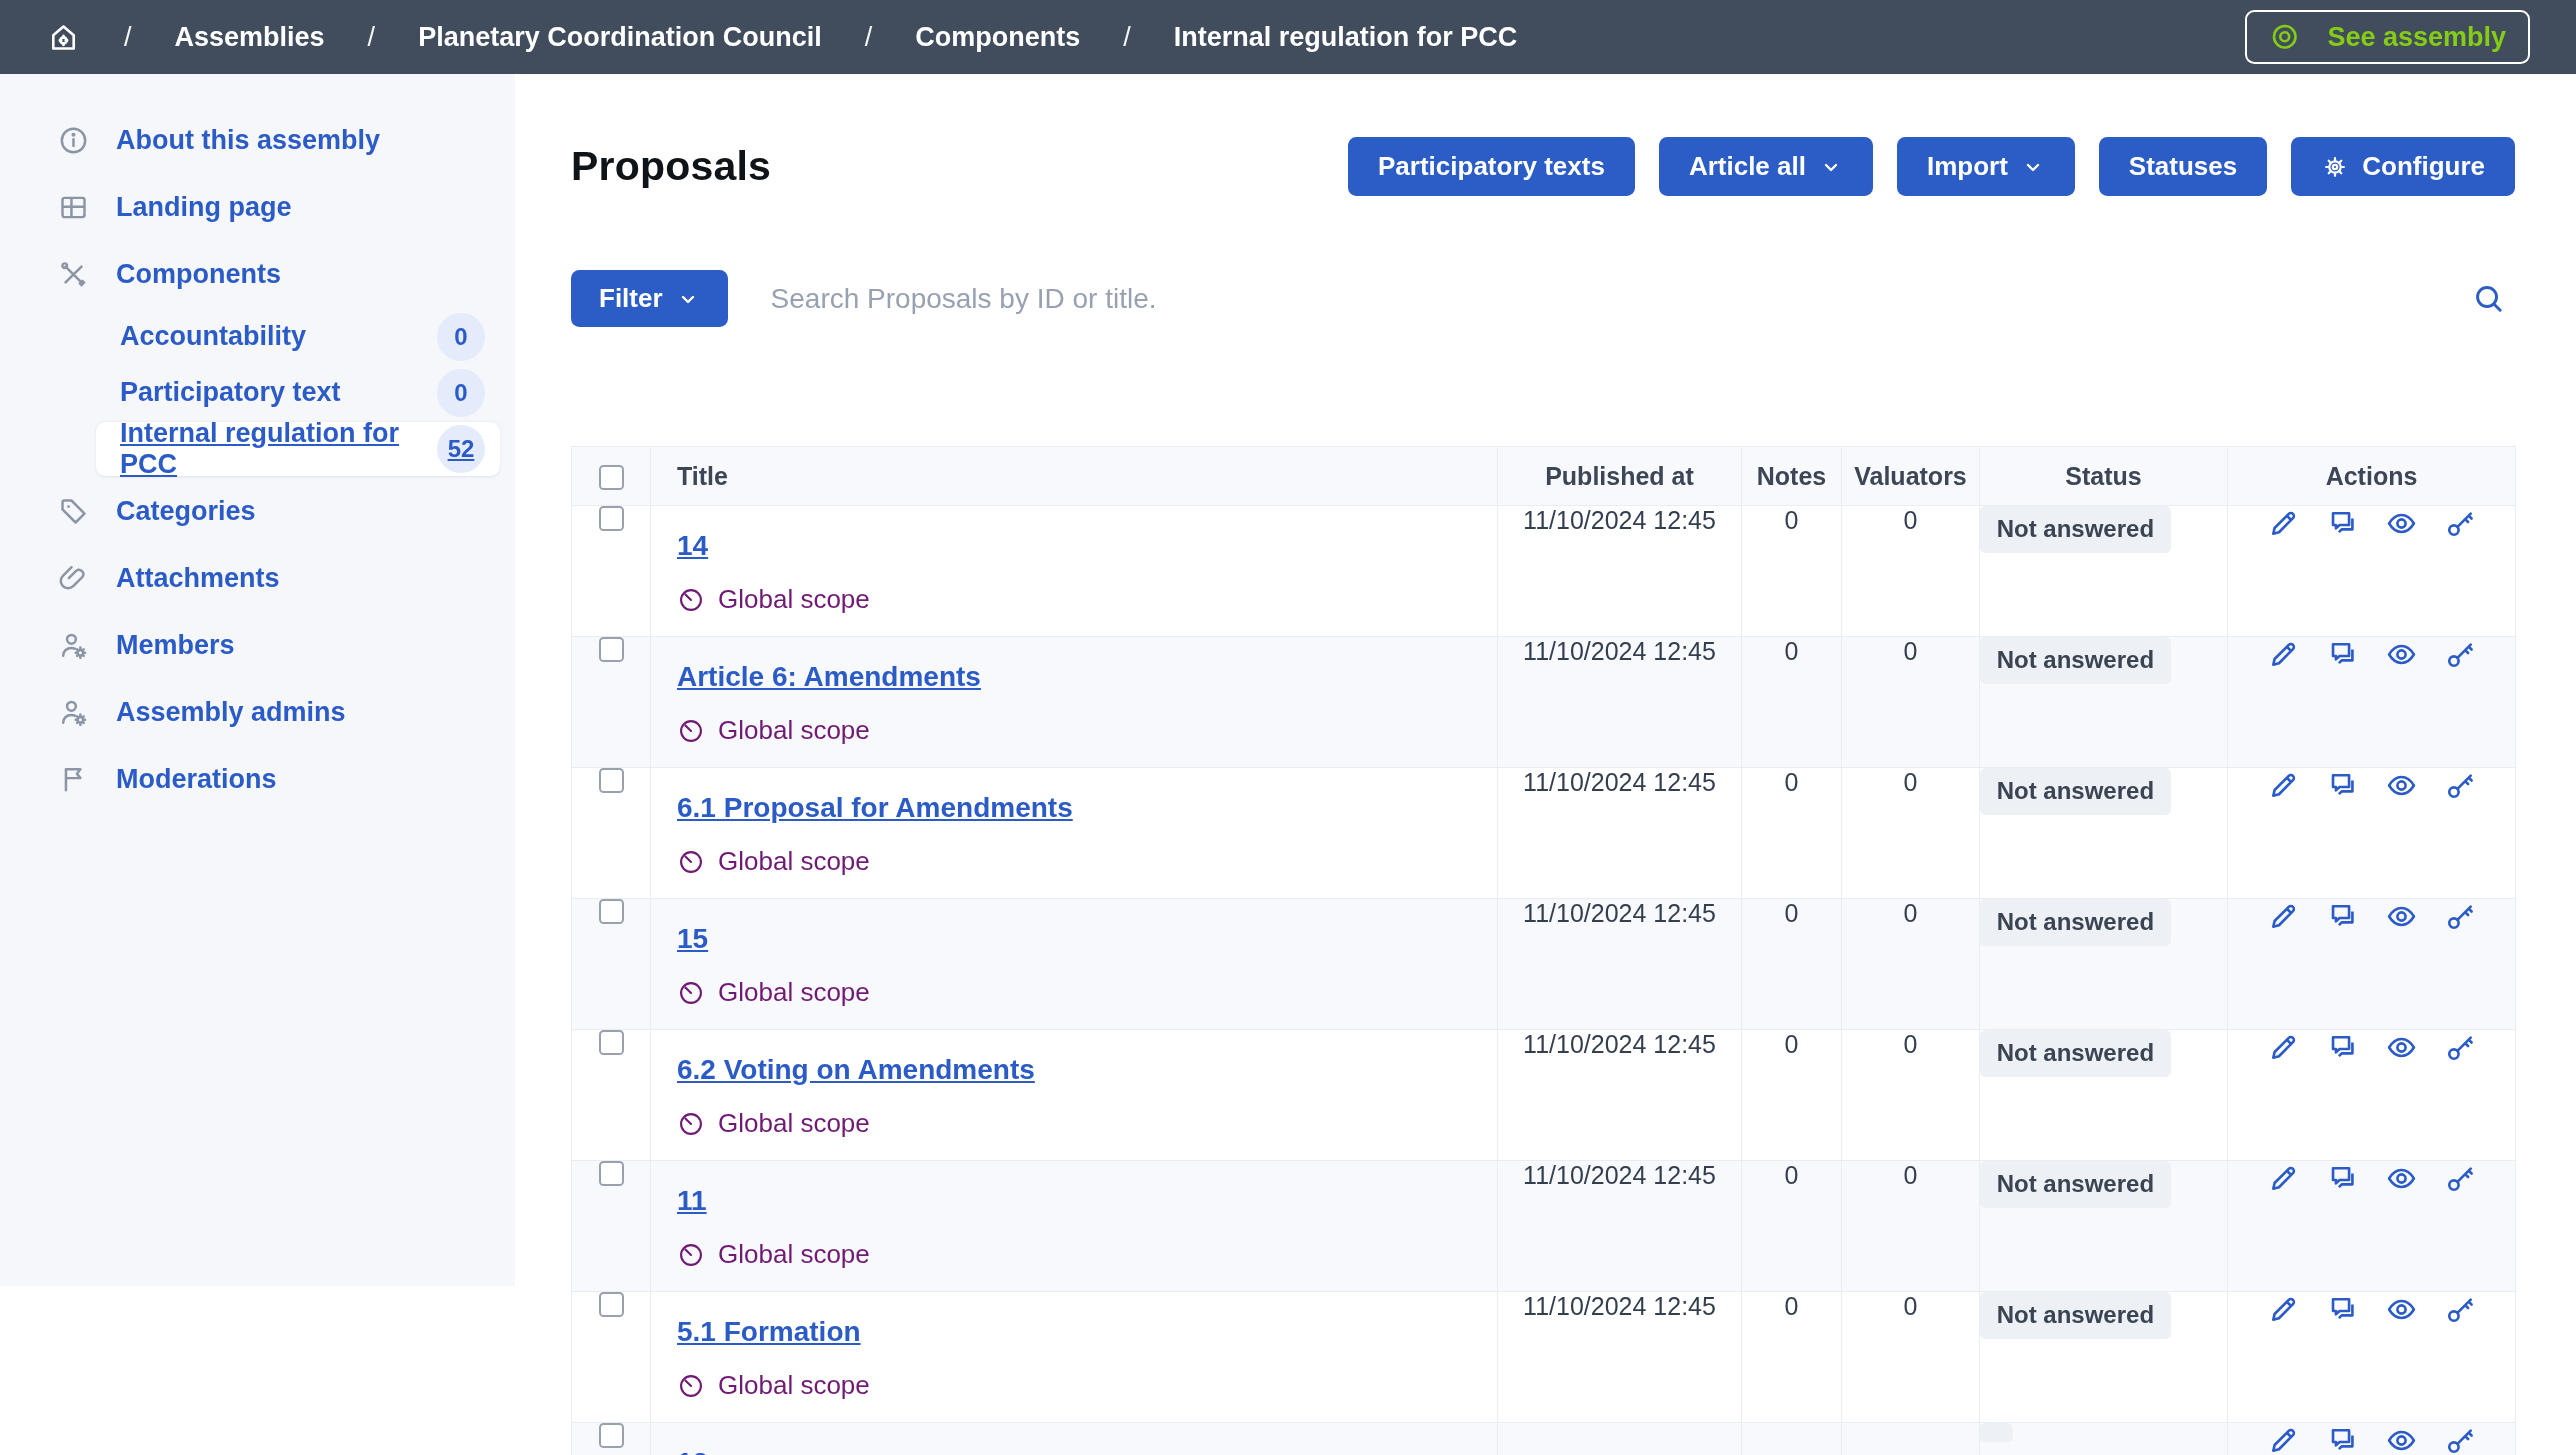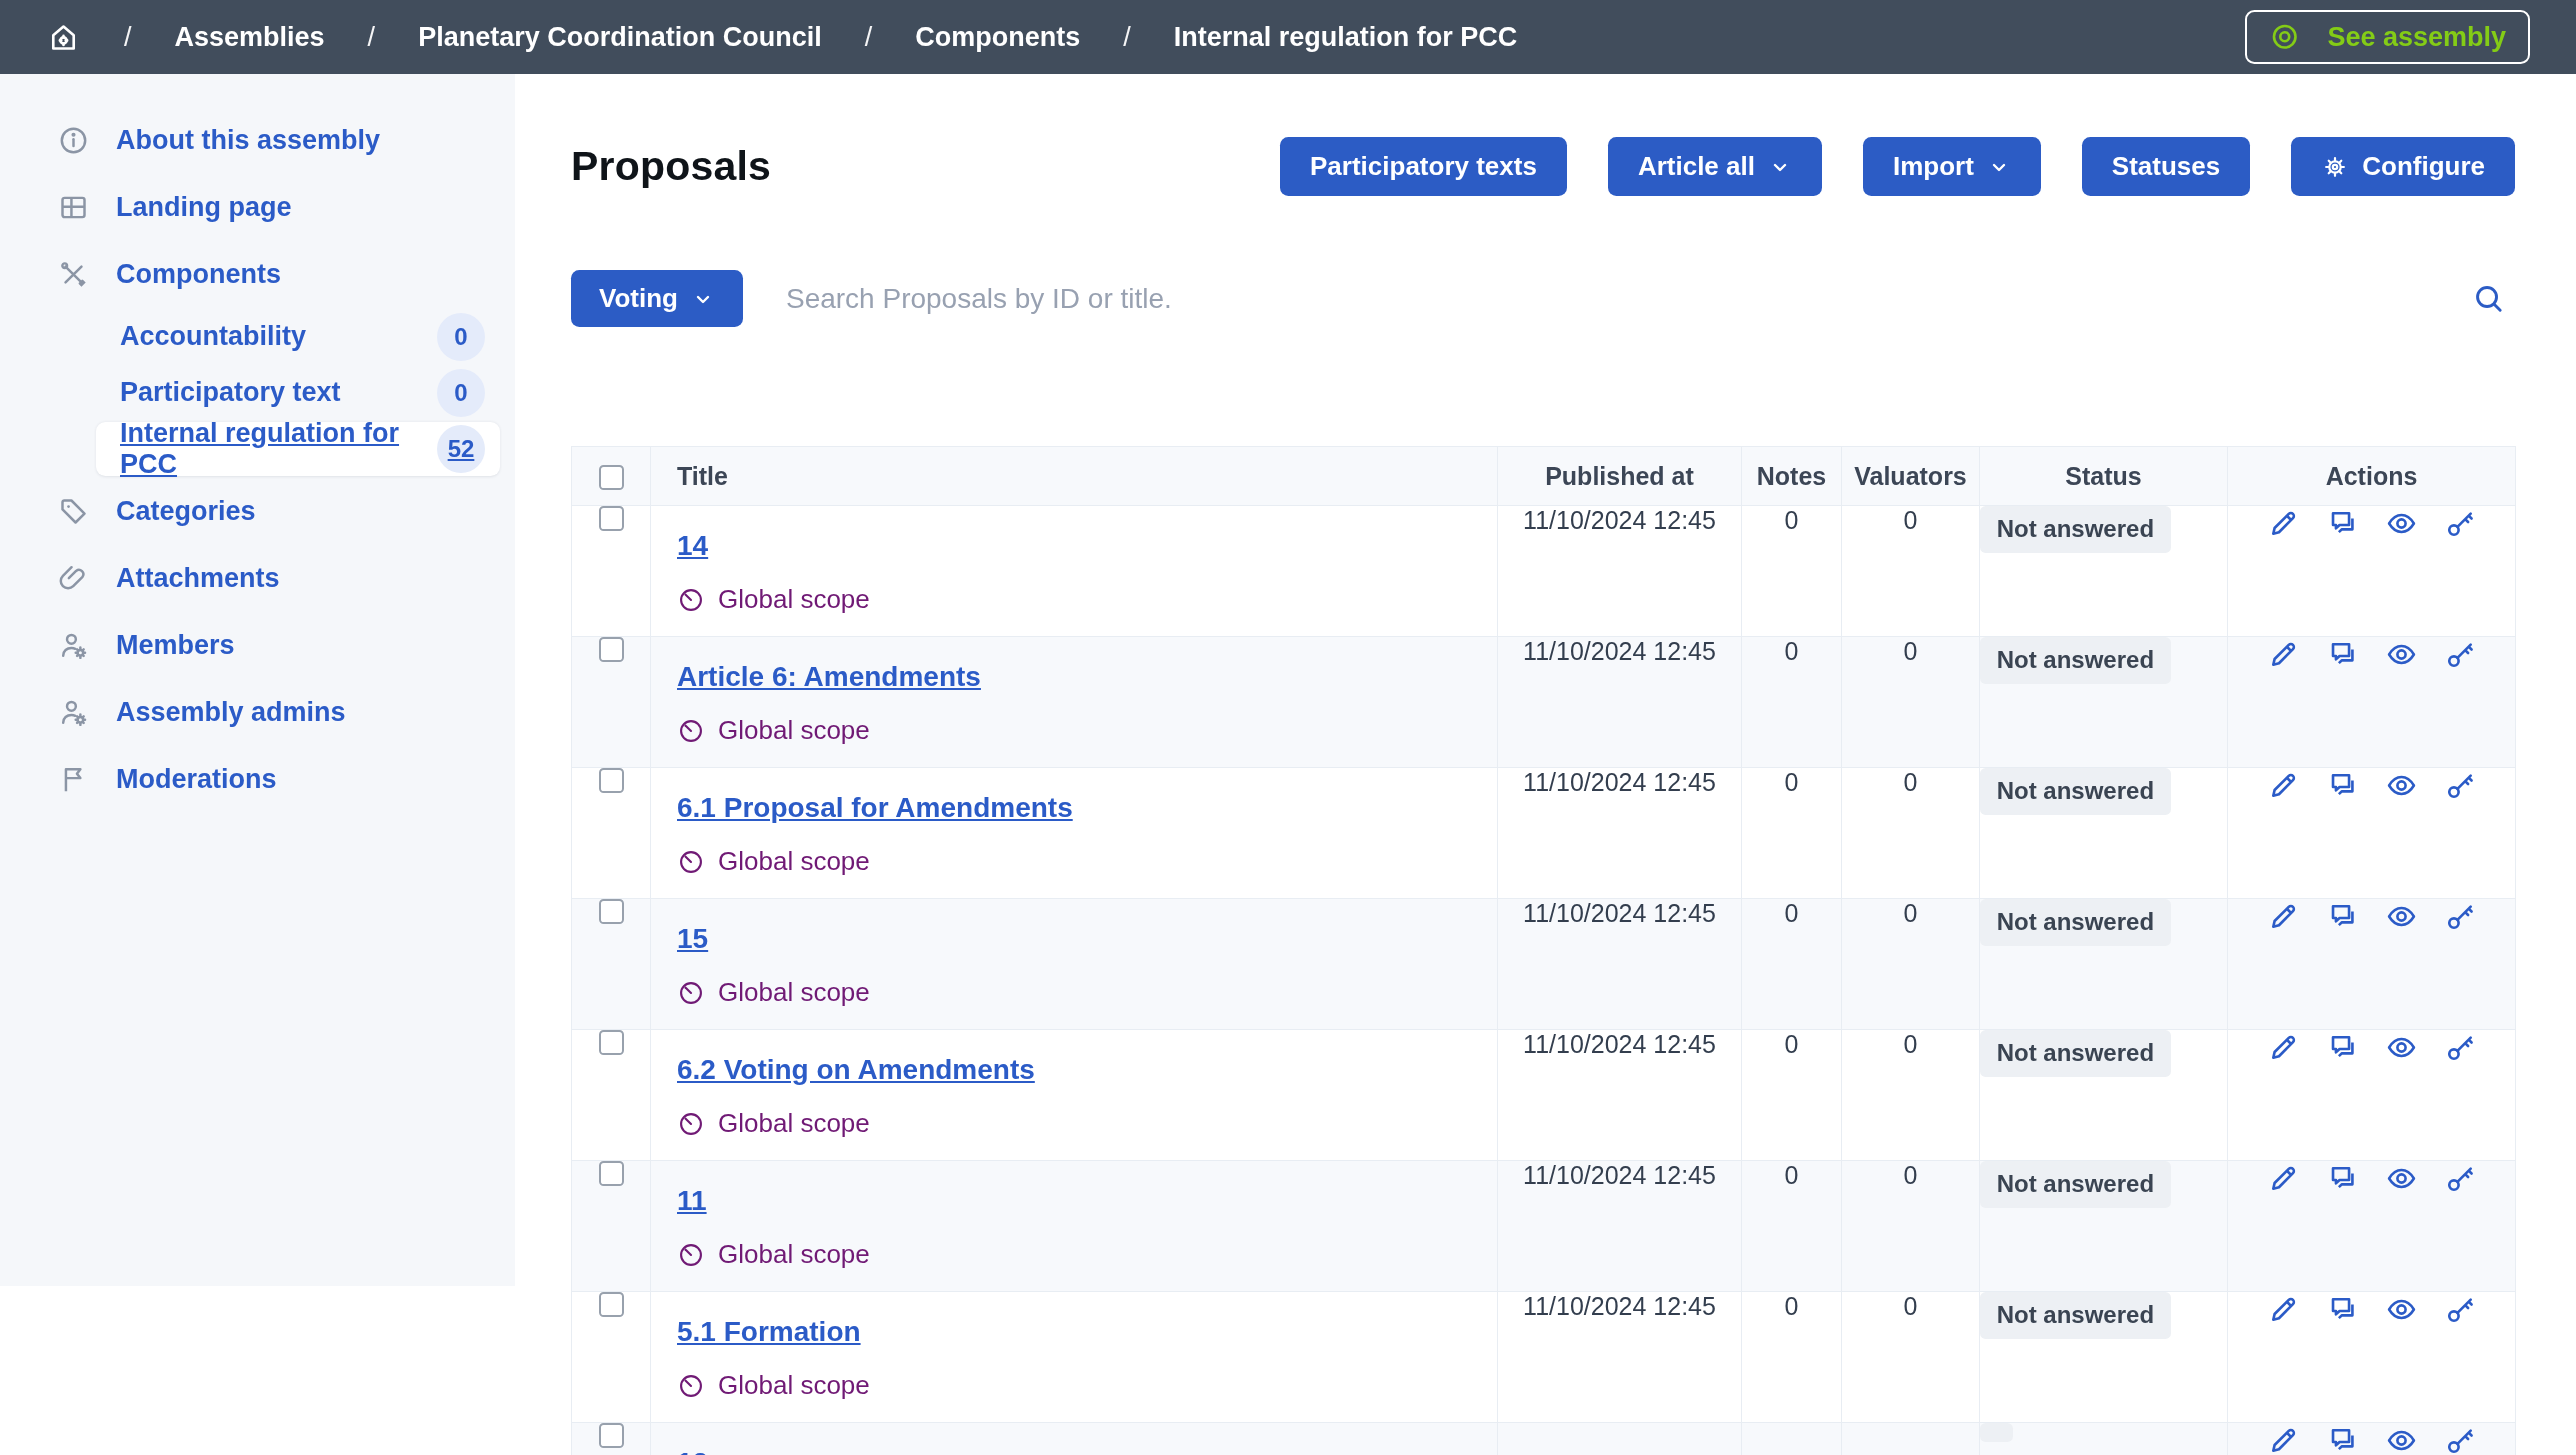--- a/index.html
+++ b/index.html
@@ -36,21 +36,21 @@
     color:var(--link-blue);font-size:24px;font-weight:700;display:flex;align-items:center;justify-content:center;padding:0 9.3px;}
   .sub-item.active{background:#fff;box-shadow:0 0.9px 2.8px rgba(40,50,70,.10);}
   .sub-item.active .sub-label{font-weight:700;text-decoration:underline;}
   .sub-item.active .count-badge{text-decoration:underline;}
 
   
   .main{position:absolute;top:74px;left:515px;width:2061px;height:1382px;background:#fff;
     padding:63px 61px 0 56px;overflow:hidden;}
   .main-header{display:flex;align-items:center;}
   .page-title{font-size:41px;font-weight:800;color:#0f1419;letter-spacing:0.2px;}
-  .toolbar{margin-left:auto;display:flex;gap:41px;}
+  .toolbar{margin-left:auto;display:flex;gap:24px;}
   .btn{display:flex;align-items:center;gap:13px;background:var(--accent);color:#fff;border:none;
     border-radius:8.3px;height:59px;padding:0 30px;font-size:26px;font-weight:700;cursor:pointer;
     font-family:"Liberation Sans","DejaVu Sans",sans-serif;}
   .btn svg{width:24px;height:24px;}
   .btn .gear svg{width:28px;height:28px;}
 
   .filter-row{display:flex;align-items:center;margin-top:74px;}
   .filter-btn{height:57px;padding:0 28px;}
   .search-input{flex:1;margin-left:43px;border:none;outline:none;font-size:28px;color:var(--text-dark);
     font-family:"Liberation Sans","DejaVu Sans",sans-serif;background:transparent;}
@@ -240,21 +240,21 @@
             <path d="M17.2 12 h2.4 M12 17.2 v2.4 M6.8 12 H4.4 M12 6.8 V4.4 M15.68 15.68 l1.7 1.7 M8.32 15.68 l-1.7 1.7 M8.32 8.32 l-1.7-1.7 M15.68 8.32 l1.7-1.7"></path>
           </svg>
         </span>
         <span>Configure</span>
       </button>
     </div>
   </div>
 
   <div class="filter-row">
     <button class="btn filter-btn">
-      <span>Voting</span>
+      <span>Filter</span>
       <span>
         <svg viewBox="0 0 24 24" fill="none" stroke="currentColor" stroke-width="2.4" stroke-linecap="round" stroke-linejoin="round">
             <polyline points="7 10 12 15 17 10"></polyline>
           </svg>
       </span>
     </button>
     <input class="search-input" type="text" placeholder="Search Proposals by ID or title." style="">
     <button class="search-btn">
       <svg viewBox="0 0 24 24" fill="none" stroke="currentColor" stroke-width="2" stroke-linecap="round">
         <circle cx="11" cy="11" r="6.5"></circle>

